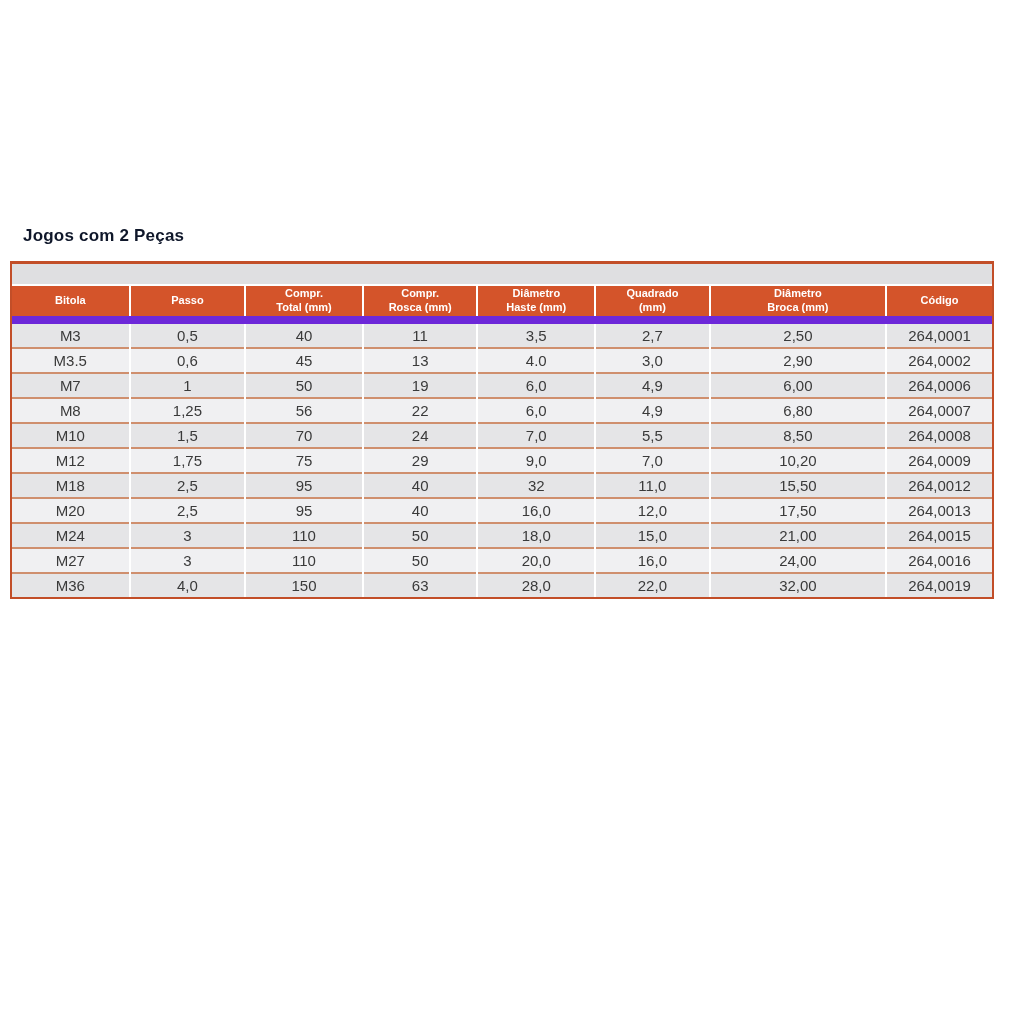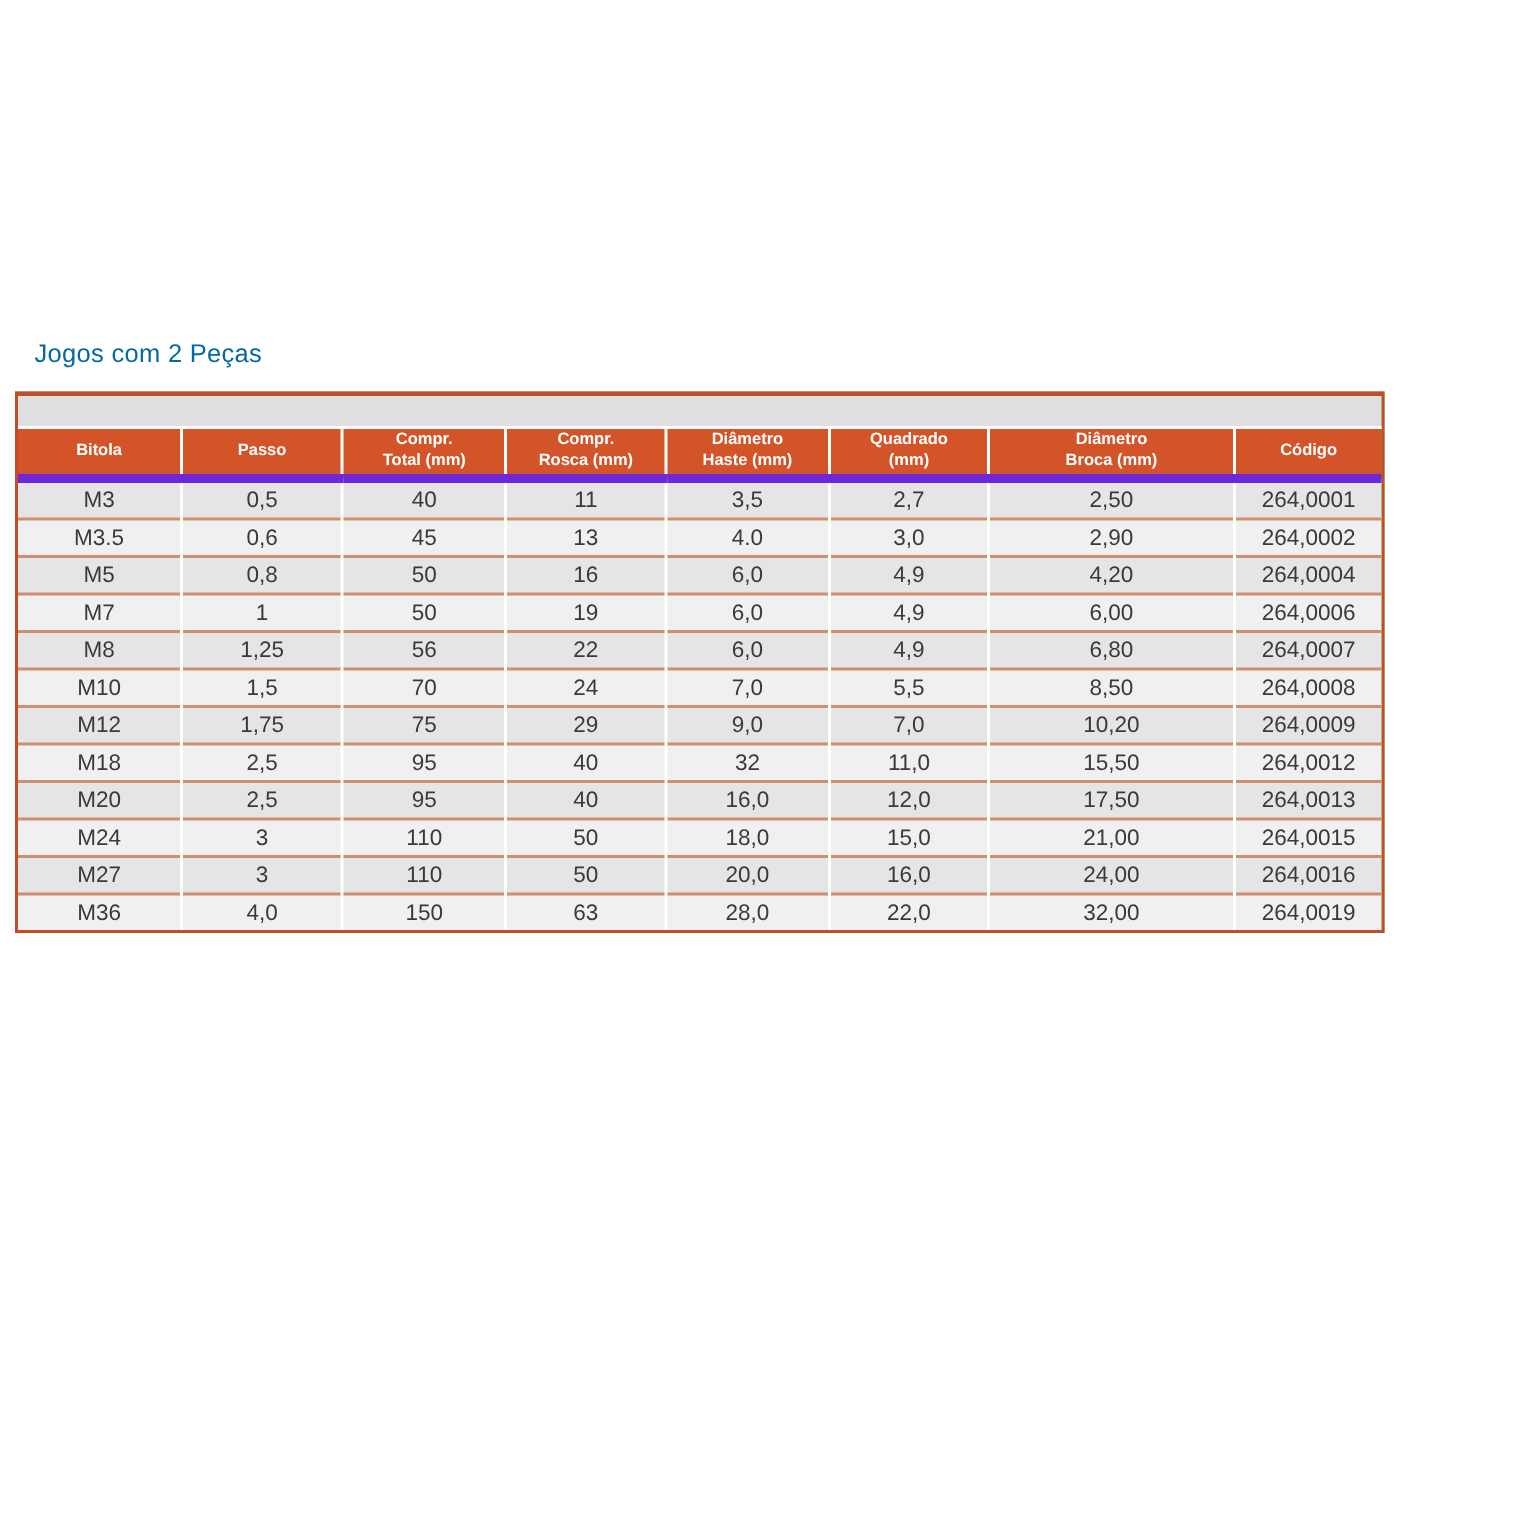--- a/index.html
+++ b/index.html
@@ -14,32 +14,32 @@
     height: 1024px;
     background: #ffffff;
     overflow: hidden;
   }
   .title {
     position: absolute;
     left: 23px;
     top: 226px;
     margin: 0;
     font-size: 17px;
-    font-weight: normal;
-    color: #0369a1;
+    font-weight: bold;
+    color: #0f172a;
     letter-spacing: 0.2px;
   }
   .table-wrap {
     position: absolute;
     left: 10px;
     top: 261px;
-    width: 913px;
+    width: 984px;
     border: 2px solid #c24e28;
     border-top-width: 3px;
-    background: #22c55e;
+    background: #be185d;
     box-sizing: border-box;
   }
   .top-band {
     height: 20px;
     background: #dfdfe1;
     border-bottom: 2px solid #ffffff;
   }
   table.spec {
     width: 100%;
     border-collapse: collapse;
@@ -71,21 +71,21 @@
     text-align: center;
     vertical-align: middle;
     font-size: 15px;
     color: #3a3a3a;
     height: 23px;
     padding: 0 2px;
     border-top: 2px solid #cf8f6e;
     border-left: 2px solid #ffffff;
   }
   table.spec td:first-child { border-left: none; }
-  table.spec tbody tr:first-child td { border-top: 6px solid #6d28d9; }
+  table.spec tbody tr:first-child td { border-top: 8px solid #6d28d9; }
   table.spec tbody tr:nth-child(odd)  { background: #e5e5e7; }
   table.spec tbody tr:nth-child(even) { background: #f0f0f2; }
 </style>
 </head>
 <body>
 
 <div class="page">
   <h1 class="title">Jogos com 2 Peças</h1>
 
   <div class="table-wrap">
@@ -133,30 +133,20 @@
             <td>M3.5</td>
             <td>0,6</td>
             <td>45</td>
             <td>13</td>
             <td>4.0</td>
             <td>3,0</td>
             <td>2,90</td>
             <td>264,0002</td>
           </tr>
           <tr>
-            <td>M5</td>
-            <td>0,8</td>
-            <td>50</td>
-            <td>16</td>
-            <td>6,0</td>
-            <td>4,9</td>
-            <td>4,20</td>
-            <td>264,0004</td>
-          </tr>
-          <tr>
             <td>M7</td>
             <td>1</td>
             <td>50</td>
             <td>19</td>
             <td>6,0</td>
             <td>4,9</td>
             <td>6,00</td>
             <td>264,0006</td>
           </tr>
           <tr>

